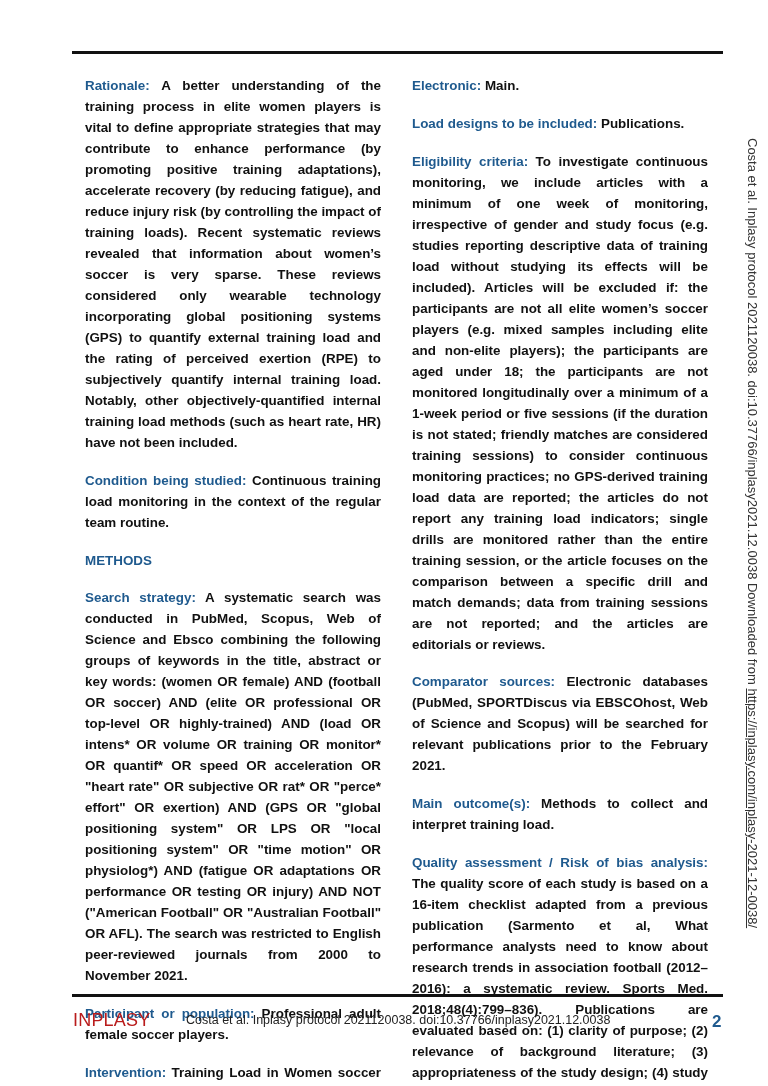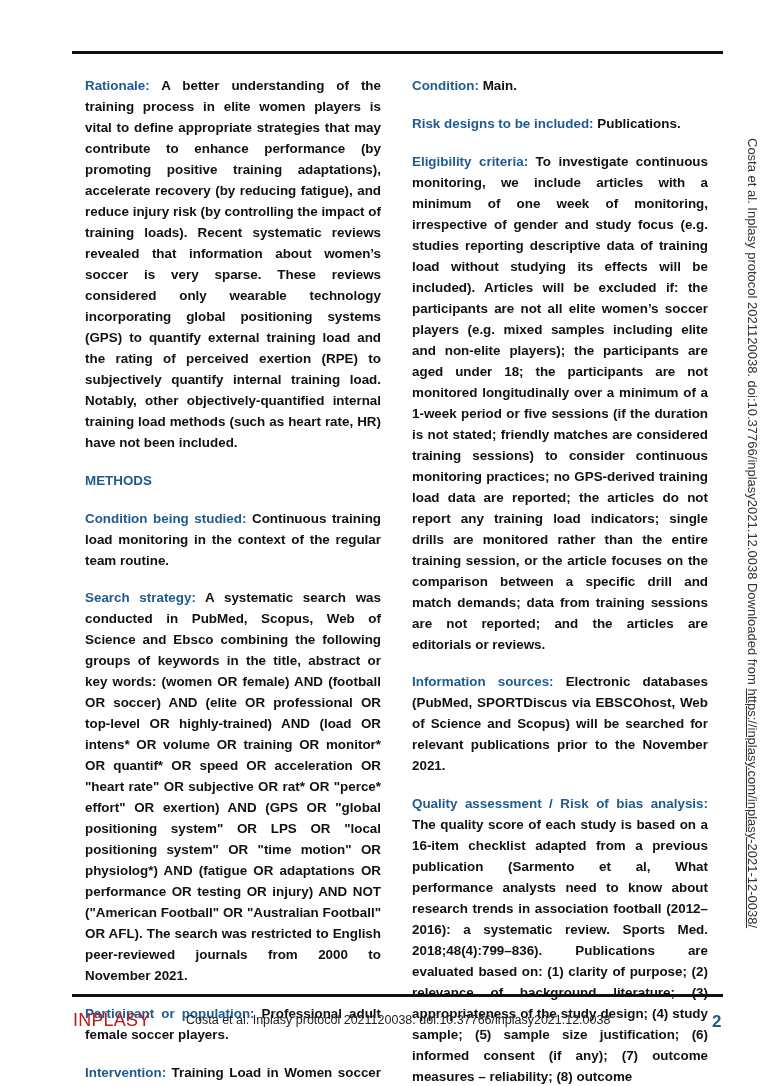--- a/index.html
+++ b/index.html
@@ -26,32 +26,33 @@
           font-size: 13px; color: #333; }
   .side a { color: #333; text-decoration: underline; }
 </style>
 </head>
 <body>
 
 <div class="rule top"></div>
 
 <div class="col left">
   <p class="section"><span class="label">Rationale:</span><span> A better understanding of the training process in elite women players is vital to define appropriate strategies that may contribute to enhance performance (by promoting positive training adaptations), accelerate recovery (by reducing fatigue), and reduce injury risk (by controlling the impact of training loads). Recent systematic reviews revealed that information about women’s soccer is very sparse. These reviews considered only wearable technology incorporating global positioning systems (GPS) to quantify external training load and the rating of perceived exertion (RPE) to subjectively quantify internal training load. Notably, other objectively-quantified internal training load methods (such as heart rate, HR) have not been included.</span></p>
+  <p class="section"><span class="label">Condition being studied:</span><span> Continuous training load monitoring in the context of the regular team routine.</span></p>
   <p class="section heading">METHODS</p>
-  <p class="section"><span class="label">Condition being studied:</span><span> Continuous training load monitoring in the context of the regular team routine.</span></p>
   <p class="section"><span class="label">Search strategy:</span><span> A systematic search was conducted in PubMed, Scopus, Web of Science and Ebsco combining the following groups of keywords in the title, abstract or key words: (women OR female) AND (football OR soccer) AND (elite OR professional OR top-level OR highly-trained) AND (load OR intens* OR volume OR training OR monitor* OR quantif* OR speed OR acceleration OR "heart rate" OR subjective OR rat* OR "perce* effort" OR exertion) AND (GPS OR "global positioning system" OR LPS OR "local positioning system" OR "time motion" OR physiolog*) AND (fatigue OR adaptations OR performance OR testing OR injury) AND NOT ("American Football" OR "Australian Football" OR AFL). The search was restricted to English peer-reviewed journals from 2000 to November 2021.</span></p>
   <p class="section"><span class="label">Participant or population:</span><span> Professional adult female soccer players.</span></p>
   <p class="section"><span class="label">Intervention:</span><span> Training Load in Women soccer players continuously monitored in the context of the regular team routine.</span></p>
 </div>
 
 <div class="col right">
-  <p class="section"><span class="label">Condition:</span><span> Main.</span></p>
-  <p class="section"><span class="label">Risk designs to be included:</span><span> Publications.</span></p>
+  <p class="section"><span class="label">Electronic:</span><span> Main.</span></p>
+  <p class="section"><span class="label">Load designs to be included:</span><span> Publications.</span></p>
   <p class="section"><span class="label">Eligibility criteria:</span><span> To investigate continuous monitoring, we include articles with a minimum of one week of monitoring, irrespective of gender and study focus (e.g. studies reporting descriptive data of training load without studying its effects will be included). Articles will be excluded if: the participants are not all elite women’s soccer players (e.g. mixed samples including elite and non-elite players); the participants are aged under 18; the participants are not monitored longitudinally over a minimum of a 1-week period or five sessions (if the duration is not stated; friendly matches are considered training sessions) to consider continuous monitoring practices; no GPS-derived training load data are reported; the articles do not report any training load indicators; single drills are monitored rather than the entire training session, or the article focuses on the comparison between a specific drill and match demands; data from training sessions are not reported; and the articles are editorials or reviews.</span></p>
-  <p class="section"><span class="label">Information sources:</span><span> Electronic databases (PubMed, SPORTDiscus via EBSCOhost, Web of Science and Scopus) will be searched for relevant publications prior to the November 2021.</span></p>
+  <p class="section"><span class="label">Comparator sources:</span><span> Electronic databases (PubMed, SPORTDiscus via EBSCOhost, Web of Science and Scopus) will be searched for relevant publications prior to the February 2021.</span></p>
+  <p class="section"><span class="label">Main outcome(s):</span><span> Methods to collect and interpret training load.</span></p>
   <p class="section"><span class="label">Quality assessment / Risk of bias analysis:</span><span> The quality score of each study is based on a 16-item checklist adapted from a previous publication (Sarmento et al, What performance analysts need to know about research trends in association football (2012–2016): a systematic review. Sports Med. 2018;48(4):799–836). Publications are evaluated based on: (1) clarity of purpose; (2) relevance of background literature; (3) appropriateness of the study design; (4) study sample; (5) sample size justification; (6) informed consent (if any); (7) outcome measures – reliability; (8) outcome</span></p>
 </div>
 
 <div class="rule bottom"></div>
 <div class="footer-brand">INPLASY</div>
 <div class="footer-cite">Costa et al. Inplasy protocol 2021120038. doi:10.37766/inplasy2021.12.0038</div>
 <div class="footer-page">2</div>
 
 <div class="side"><span>Costa et al. Inplasy protocol 2021120038. doi:10.37766/inplasy2021.12.0038 Downloaded from </span><a>https://inplasy.com/inplasy-2021-12-0038/</a></div>
 

